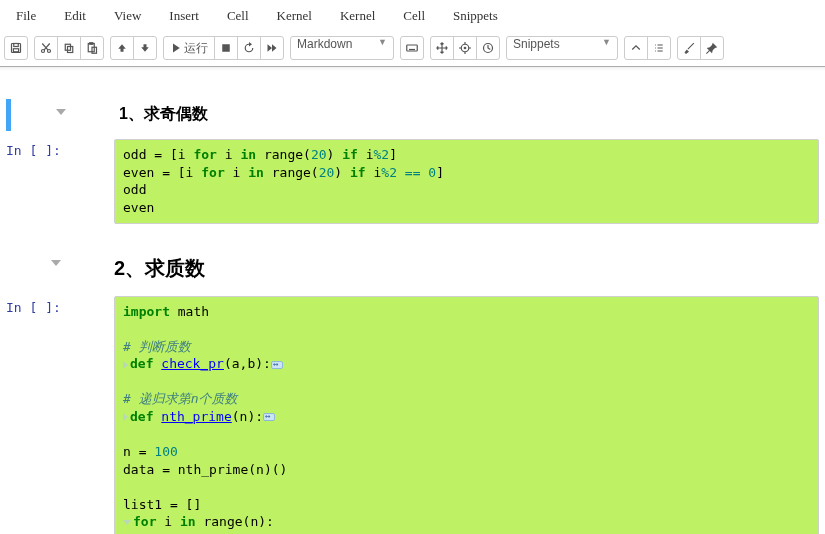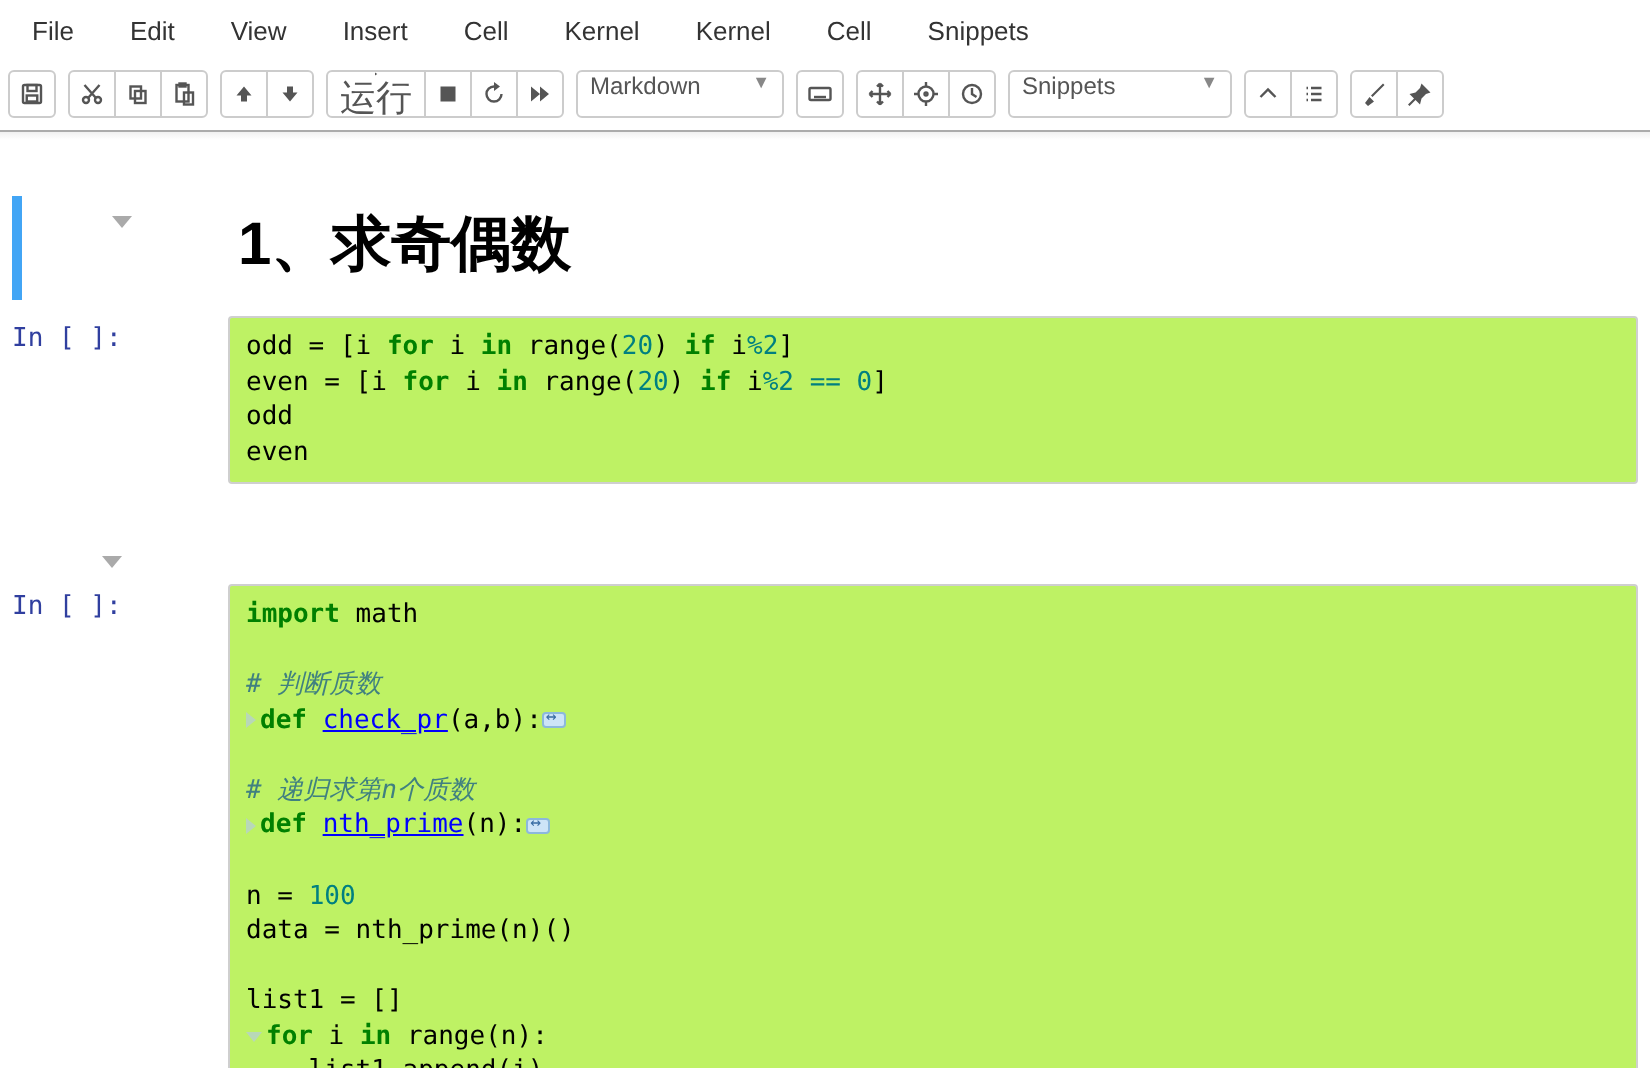--- a/index.html
+++ b/index.html
@@ -15,20 +15,21 @@
     display: flex;
     align-items: center;
     padding: 4px 2px 6px 2px;
     gap: 0;
   }
   .menubar-item {
     padding: 4px 14px;
     font-size: 13px;
     color: #333;
     cursor: default;
+    font-family: Liberation Serif, serif;
   }
   .toolbar {
     display: flex;
     align-items: center;
     padding: 2px 4px 6px 4px;
     border-bottom: 1px solid #ababab;
     gap: 0;
     flex-wrap: nowrap;
   }
   .tb-btn {
@@ -41,21 +42,21 @@
     justify-content: center;
     font-size: 12px;
     color: #555;
     line-height: 1;
     padding: 0 4px;
   }
   .tb-btn.first { border-top-left-radius: 3px; border-bottom-left-radius: 3px; }
   .tb-btn.last { border-top-right-radius: 3px; border-bottom-right-radius: 3px; }
   .tb-btn + .tb-btn:not(.first) { margin-left: -1px; }
   .tb-gap { width: 6px; flex: 0 0 6px; }
-  .tb-run { gap: 2px; padding: 0 6px; font-size: 18px; flex-direction: column; }
+  .tb-run { gap: 2px; padding: 0 6px; font-size: 12px; }
   .tb-select {
     border: 1px solid #ccc;
     height: 24px;
     font-size: 12px;
     color: #555;
     background: #fff;
     display: inline-flex;
     align-items: flex-start;
     padding: 0 6px;
     gap: 6px;
@@ -106,21 +107,21 @@
     text-align: right;
   }
   .cell .body-col {
     flex: 1 1 auto;
   }
   .cell.text.selected {
     border-left: 5px solid #42A5F5;
     padding-left: 0;
   }
   .heading {
-    font-size: 30px;
+    font-size: 16px;
     font-weight: 700;
     color: #000;
     line-height: 1.4;
     padding: 4px 0 6px 0;
   }
   .code-body {
     border: 1px solid #cfcfcf;
     border-radius: 2px;
     background: #bef264;
     padding: 6px 8px;
@@ -335,20 +336,23 @@
 even</span></div>
     </div>
   </div>
 
   <div style="height:18px"></div>
 
   <div class="cell text">
     <div class="prompt-col">
       <div class="collapse-caret"></div>
     </div>
+    <div class="body-col">
+      <div class="heading h2">2、求质数</div>
+    </div>
   </div>
 
   <div class="cell code">
     <div class="prompt-col">
       <div class="prompt-in">In [ ]:</div>
     </div>
     <div class="body-col">
       <div class="code-body"><span><span class="c-kw">import</span> math
 
 <span class="c-com"># 判断质数</span>

